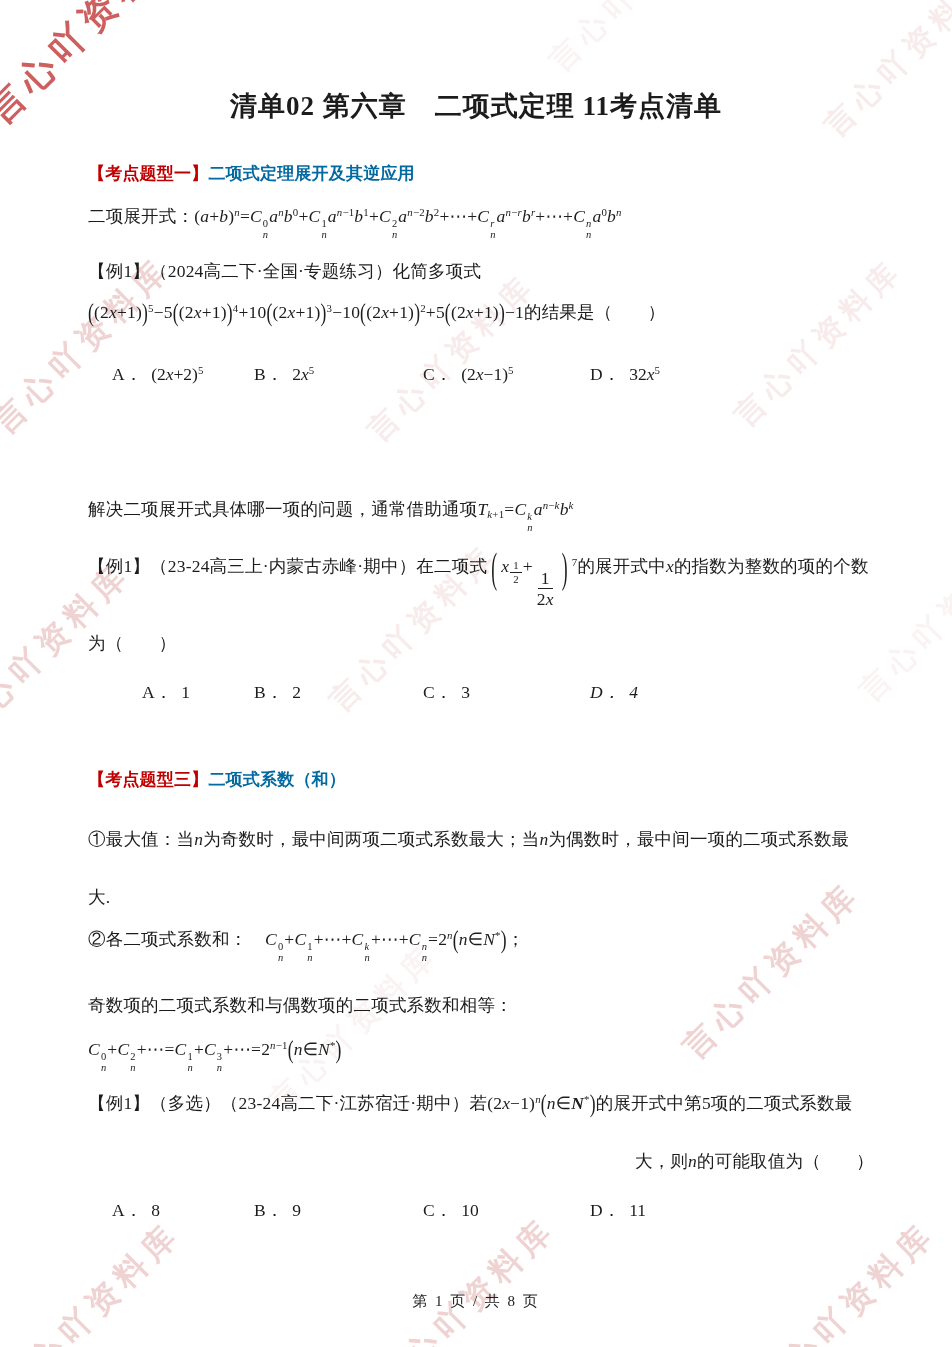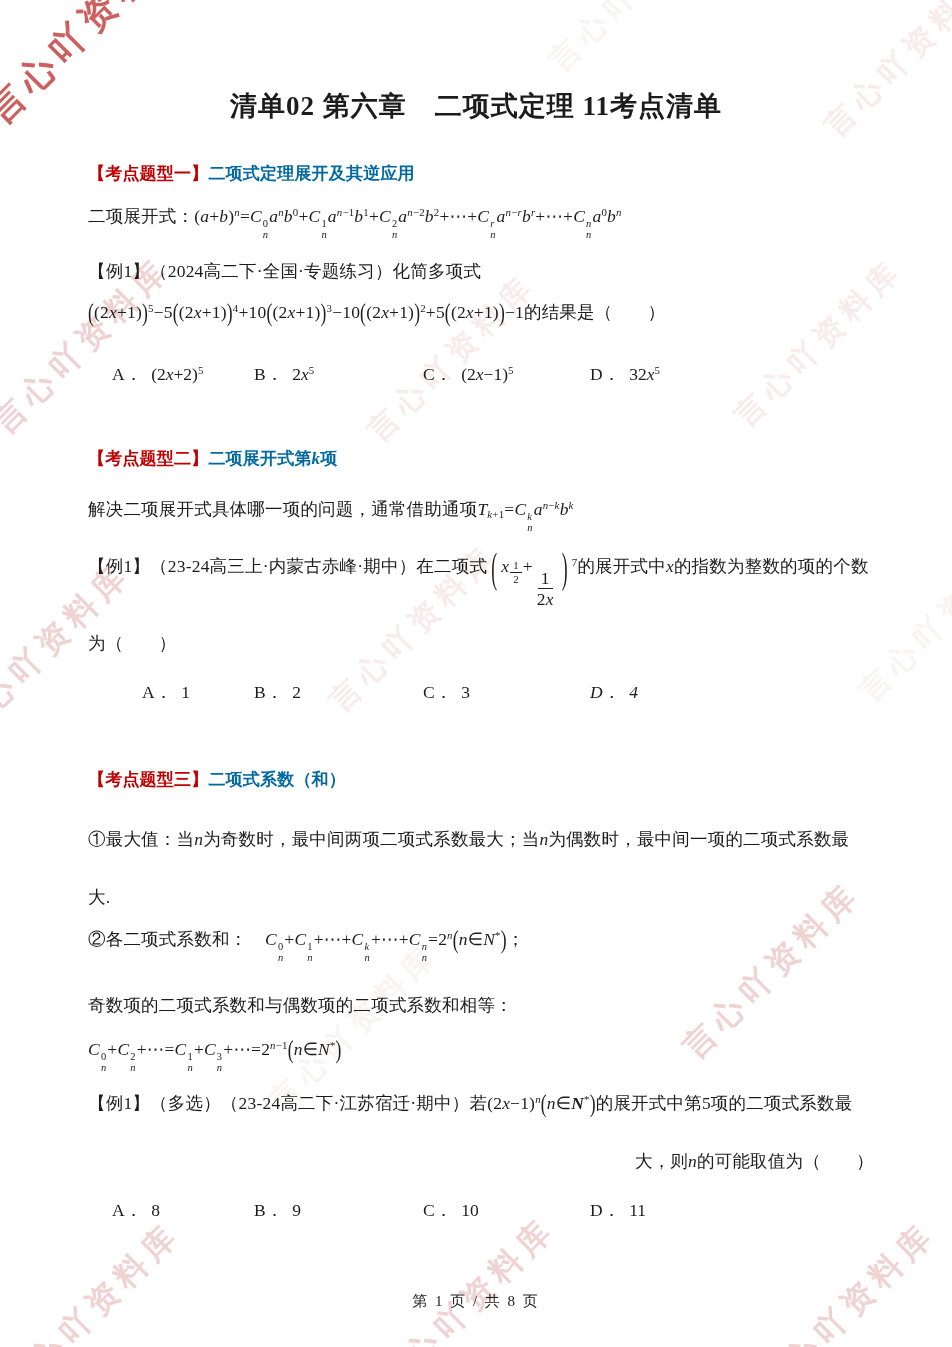--- a/index.html
+++ b/index.html
@@ -96,23 +96,20 @@
       </span><i>a</i><sup>0</sup><i>b</i><sup><i>n</i></sup></div>
   <div class="line" style="top:258px;">【例1】（2024高二下·全国·专题练习）化简多项式</div>
   <div class="line" style="top:299px;"><span class="bp">(</span>(2<i>x</i>+1)<span class="bp">)</span><sup>5</sup>−5<span class="bp">(</span>(2<i>x</i>+1)<span class="bp">)</span><sup>4</sup>+10<span class="bp">(</span>(2<i>x</i>+1)<span class="bp">)</span><sup>3</sup>−10<span class="bp">(</span>(2<i>x</i>+1)<span class="bp">)</span><sup>2</sup>+5<span class="bp">(</span>(2<i>x</i>+1)<span class="bp">)</span>−1的结果是（　　）</div>
   <div class="opts" style="top:362px;">
     <span class="opt" style="left:112px;"><span class="olabel">A．</span><span>(2<i>x</i>+2)<sup>5</sup></span></span>
     <span class="opt" style="left:254px;"><span class="olabel">B．</span><span>2<i>x</i><sup>5</sup></span></span>
     <span class="opt" style="left:423px;"><span class="olabel">C．</span><span>(2<i>x</i>−1)<sup>5</sup></span></span>
     <span class="opt" style="left:590px;"><span class="olabel">D．</span><span>32<i>x</i><sup>5</sup></span></span>
   </div>
 
-  <div class="line" style="top:445px;">
-    <span class="sec-tag">【考点题型二】</span><span class="sec-head">二项展开式第<i>k</i>项</span>
-  </div>
   <div class="line" style="top:496px;">解决二项展开式具体哪一项的问题，通常借助通项<i>T</i><sub><i>k</i>+1</sub>=<i>C</i><span class="stk">
         <span class="su"><i>k</i></span>
         <span class="sd"><i>n</i></span>
       </span><i>a</i><sup><i>n</i>−<i>k</i></sup><i>b</i><sup><i>k</i></sup></div>
   <div class="line" style="top:548px;line-height:2.1;">【例1】（23-24高三上·内蒙古赤峰·期中）在二项式<span class="bpx">(</span><i>x</i><sup><span class="frac">
           <span class="fn">1</span>
           <span class="fd">2</span>
         </span></sup>+<span class="frac">
         <span class="fn">1</span>
         <span class="fd">2<i>x</i></span>

